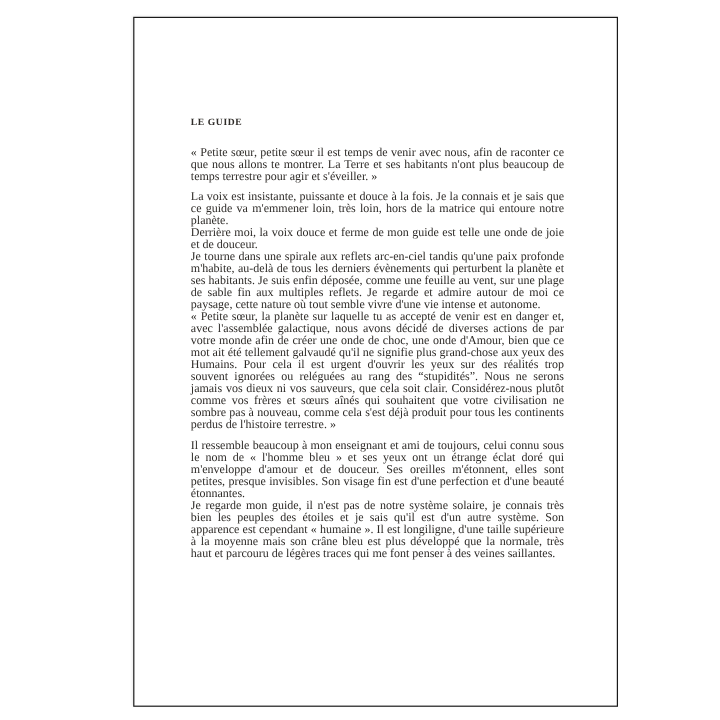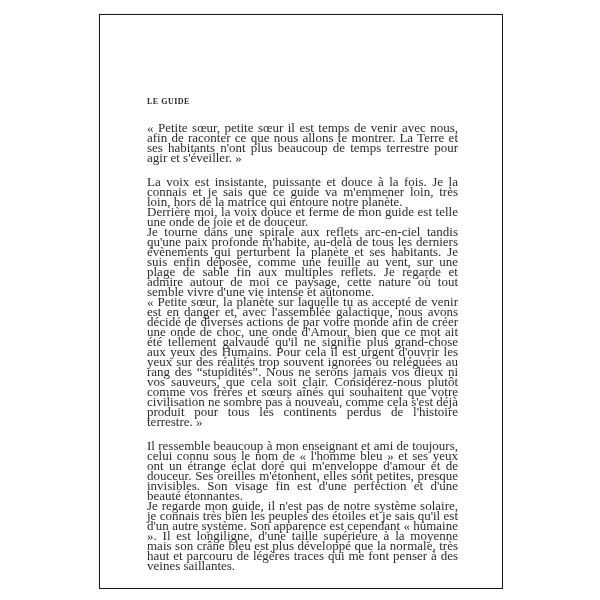--- a/index.html
+++ b/index.html
@@ -11,21 +11,21 @@
     overflow: hidden;
   }
   .canvas {
     position: relative;
     width: 600px;
     height: 600px;
     background: #ffffff;
   }
   .sheet {
     position: absolute;
-    left: 99px;
+    left: 111px;
     top: 14px;
     width: 404px;
     height: 575px;
     box-sizing: border-box;
     background: #ffffff;
     border: 1.5px solid #1a1a1a;
     box-shadow: -1px -1px 2px rgba(0,0,0,0.08);
   }
   .content {
     position: absolute;
@@ -36,26 +36,26 @@
   .title {
     margin: 0 0 16px 0;
     font-family: "Liberation Serif", serif;
     font-size: 8px;
     line-height: 10px;
     font-weight: 700;
     letter-spacing: 0.5px;
     color: #2e2b28;
   }
   .group + .group {
-    margin-top: 14px;
+    margin-top: 7px;
   }
   .group p {
     margin: 0;
     font-family: "Liberation Serif", serif;
-    font-size: 13px;
+    font-size: 10px;
     line-height: 10px;
     text-align: justify;
     color: #2e2b28;
   }
 </style>
 </head>
 <body>
 
 <div class="canvas">
   <div class="sheet">

